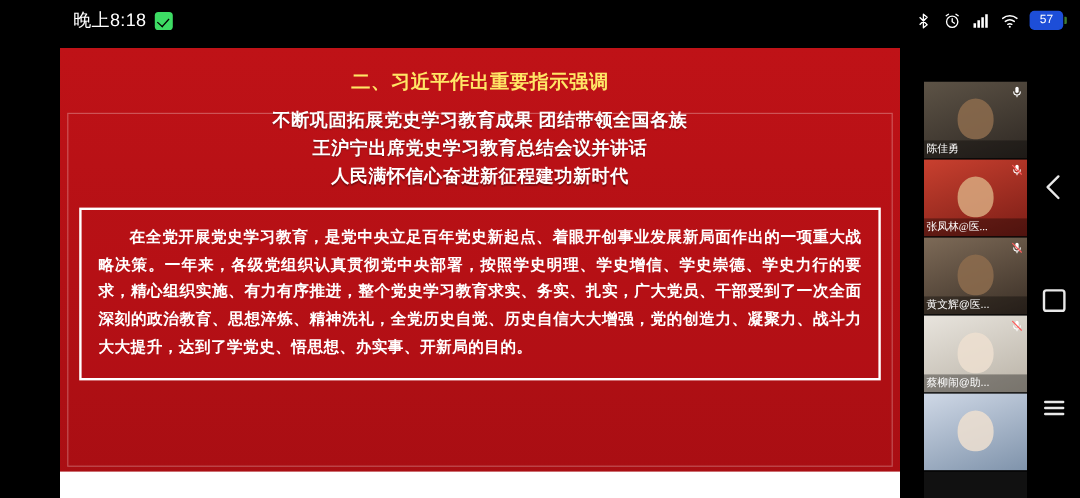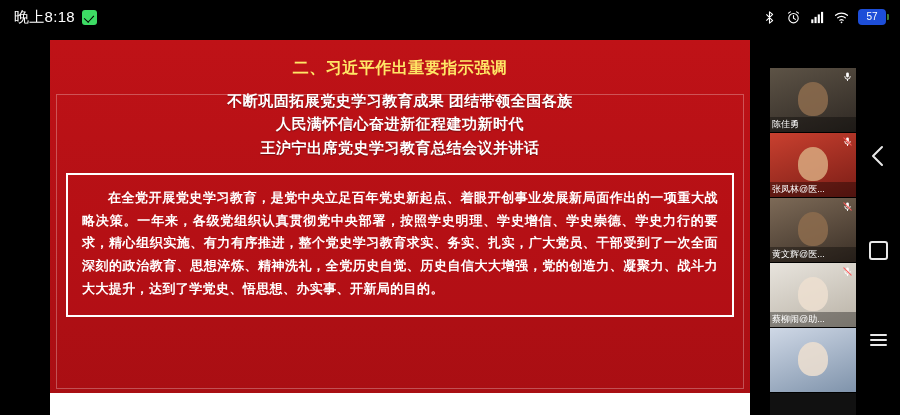--- a/index.html
+++ b/index.html
@@ -33,21 +33,21 @@
     box-sizing: border-box;
     padding: 0 14px;
   }
   .status-left {
     display: flex;
     align-items: center;
     gap: 7px;
     font-size: 15px;
     letter-spacing: 0.3px;
   }
-  .status-clock { font-size: 15px; }
+  .status-clock { font-size: 15px; margin-left: 47px; }
   .status-badge-green {
     width: 15px; height: 15px;
     background: #3ddc64;
     border-radius: 3px;
     display: inline-block;
     position: relative;
   }
   .status-badge-green::after {
     content: "";
     position: absolute;
@@ -233,21 +233,21 @@
     white-space: nowrap;
     overflow: hidden;
     text-overflow: clip;
   }
   .mic-dot {
     position: absolute;
     right: 3px; top: 3px;
     width: 11px; height: 11px;
   }
   .t1 { background: linear-gradient(160deg,#5d5346,#2e2823); }
-  .t2 { background: linear-gradient(160deg,#c9402f,#7a1d16); }
+  .t2 { background: linear-gradient(160deg,#c9402f,#7a1d16); font-family: Liberation Serif, serif; }
   .t3 { background: linear-gradient(160deg,#7d6a57,#3a2f26); }
   .t4 { background: linear-gradient(160deg,#e8e4dd,#b9b2a6); }
   .t5 { background: linear-gradient(160deg,#8f2f2a,#d8b85e); }
   .t6 { background: linear-gradient(160deg,#cfd8e6,#7f93ab); }
   .face {
     position: absolute;
     left: 50%;
     top: 14px;
     width: 30px; height: 34px;
     margin-left: -15px;
@@ -342,22 +342,22 @@
     <div class="leftstrip"></div>
 
     <div class="slide">
 
 
       <div class="slide-inner-frame"></div>
 
       <div class="slide-body">
         <div class="headline">二、习近平作出重要指示强调</div>
         <div class="subline">不断巩固拓展党史学习教育成果 团结带领全国各族</div>
+        <div class="subline">王沪宁出席党史学习教育总结会议并讲话</div>
         <div class="subline">人民满怀信心奋进新征程建功新时代</div>
-        <div class="subline">王沪宁出席党史学习教育总结会议并讲话</div>
       </div>
 
       <div class="paragraph-box">
         <p>在全党开展党史学习教育，是党中央立足百年党史新起点、着眼开创事业发展新局面作出的一项重大战略决策。一年来，各级党组织认真贯彻党中央部署，按照学史明理、学史增信、学史崇德、学史力行的要求，精心组织实施、有力有序推进，整个党史学习教育求实、务实、扎实，广大党员、干部受到了一次全面深刻的政治教育、思想淬炼、精神洗礼，全党历史自觉、历史自信大大增强，党的创造力、凝聚力、战斗力大大提升，达到了学党史、悟思想、办实事、开新局的目的。</p>
       </div>
 
       <div class="slide-footer-white"></div>
     </div>
 
     <div class="participants">

